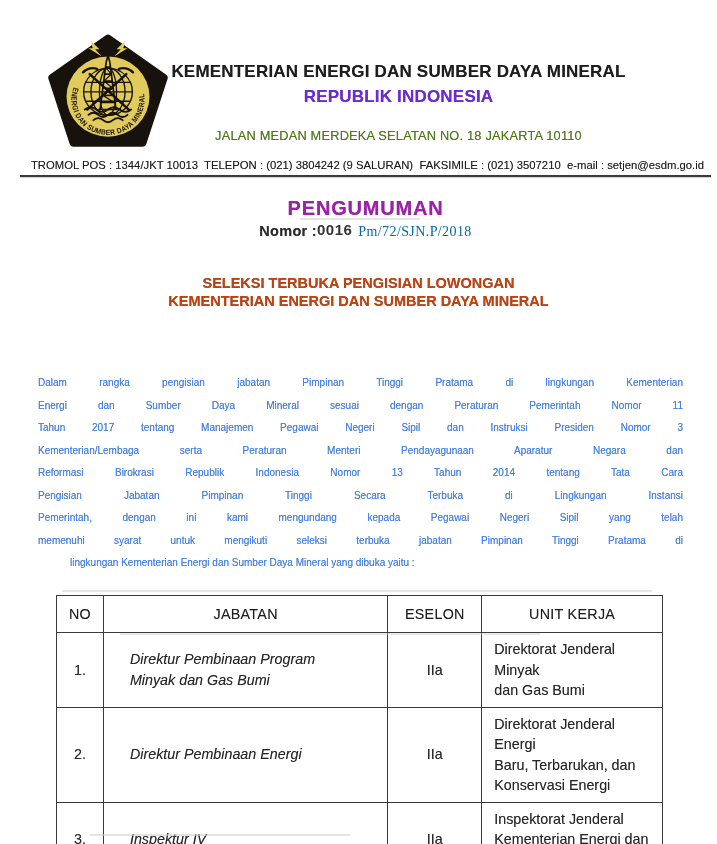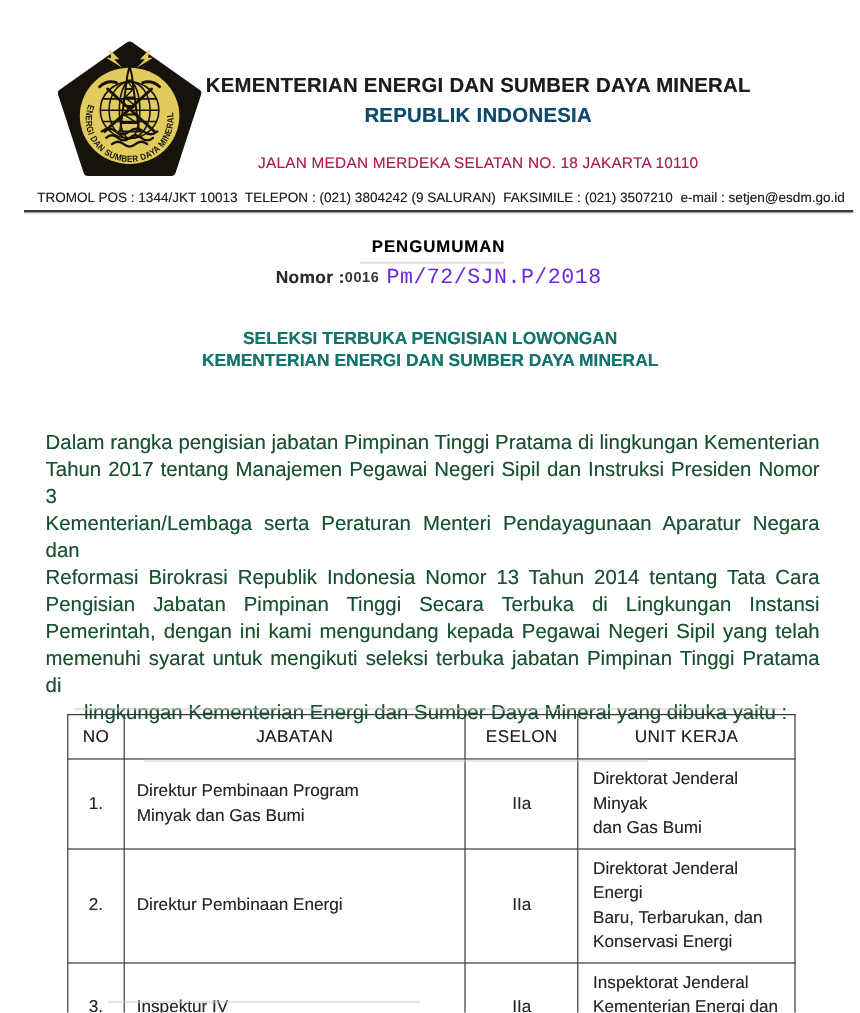--- a/index.html
+++ b/index.html
@@ -12,61 +12,61 @@
     color:#242424;
     overflow:hidden;
   }
   
   .logo-wrap { position:absolute; left:47px; top:34px; width:122px; height:118px; }
   .logo-wrap svg { width:100%; height:100%; }
   .org-line1 { position:absolute; left:90px; right:10px; top:62px;
     text-align:center; font-weight:bold; font-size:17px; letter-spacing:.2px; color:#1d1d1d;
     text-shadow:0 0 .5px rgba(30,30,30,.55); }
   .org-line2 { position:absolute; left:90px; right:10px; top:87px;
-    text-align:center; font-weight:bold; font-size:17px; letter-spacing:.2px; color:#0c4a6e;
+    text-align:center; font-weight:bold; font-size:17px; letter-spacing:.2px; color:#6d28d9;
     text-shadow:0 0 .5px rgba(30,30,30,.55); }
   .address  { position:absolute; left:90px; right:10px; top:128px;
-    text-align:center; font-size:12.8px; letter-spacing:.2px; color:#be185d;
+    text-align:center; font-size:12.8px; letter-spacing:.2px; color:#4d7c0f;
     text-shadow:0 0 .4px rgba(40,40,40,.5); }
   .contact  { position:absolute; left:18px; right:0; top:159px;
     text-align:center; font-size:11.3px; color:#1e1e1e; white-space:pre;
     text-shadow:0 0 .4px rgba(40,40,40,.5); }
   .head-rule { position:absolute; left:20px; right:6px; top:175px;
     border-top:2px solid #3a3a3a; box-shadow:0 1px 1px rgba(0,0,0,.18); }
   
   .doc-title { position:absolute; left:14px; right:0; top:197px;
-    text-align:center; font-weight:bold; font-size:14px; letter-spacing:.8px; color:#000000;
+    text-align:center; font-weight:bold; font-size:20px; letter-spacing:.8px; color:#a21caf;
     text-shadow:0 0 .5px rgba(20,20,20,.6); }
   .nomor-line { position:absolute; left:14px; right:0; top:222px;
     text-align:center; font-size:14.5px; color:#2a2a2a; }
   .nomor-label { letter-spacing:.3px; text-shadow:0 0 .4px rgba(40,40,40,.5);font-weight:bold; }
-  .nomor-stamp { font-size:12px; font-weight:600; color:#333;
+  .nomor-stamp { font-size:15px; font-weight:600; color:#333;
     margin-left:0; position:relative; top:-1px; letter-spacing:.5px; }
-  .nomor-value { font-family:Liberation Mono, monospace;
-    font-size:18px; color:#6d28d9; margin-left:6px; letter-spacing:.4px; }
+  .nomor-value { font-family:Liberation Serif, serif;
+    font-size:14px; color:#0369a1; margin-left:6px; letter-spacing:.4px; }
   
   .subject { position:absolute; left:0; right:0; top:274px; text-align:center;
-    font-weight:bold; font-size:14.5px; line-height:18.2px; color:#0f766e;
+    font-weight:bold; font-size:14.5px; line-height:18.2px; color:#c2410c;
     text-shadow:0 0 .5px rgba(30,30,30,.55); }
   
-  .body-text { position:absolute; left:38px; width:645px; top:358px;
-    font-size:17px; line-height:22.5px; color:#14532d;
+  .body-text { position:absolute; left:38px; width:645px; top:372px;
+    font-size:10px; line-height:22.5px; color:#3b82f6;
     text-shadow:0 0 .4px rgba(40,40,40,.45); }
   .body-text .jline { text-align:justify; text-align-last:justify; }
   .body-text .jline.last { text-align-last:left;margin-left:32px; }
   
   .jobs-table { position:absolute; left:56px; top:595px; width:607px;
     border-collapse:collapse; font-size:14.3px; color:#262626;
     text-shadow:0 0 .4px rgba(40,40,40,.45); }
   .jobs-table th, .jobs-table td { border:1.8px solid #3a3a3a; vertical-align:middle; }
   .jobs-table th { font-weight:normal; text-align:center; height:37px; letter-spacing:.3px; color:#1e1e1e; }
   .jobs-table td { line-height:20.5px; }
   .col-no { width:47px; } .col-jab { width:285px; } .col-es { width:94px; } .col-uk { width:181px; }
   td.cell-no, td.cell-eselon { text-align:center; }
-  td.cell-jabatan { padding:6px 8px 6px 10px; white-space:pre-line; }
+  td.cell-jabatan { padding:6px 8px 6px 26px; white-space:pre-line;font-style:italic; }
   td.cell-unit    { padding:6px 6px 6px 12px; white-space:pre-line; }
   tr.row-1 td { height:68px; } tr.row-2 td { height:66px; } tr.row-3 td { height:65px; }
   
   .smudge { position:absolute; background:#cfcfcf; filter:blur(.6px); }
   .sm1 { left:300px; top:218px; width:120px; height:2px; opacity:.55; }
   .sm2 { left:62px;  top:590px; width:590px; height:1.5px; opacity:.5; }
   .sm3 { left:90px;  top:834px; width:260px; height:2px; opacity:.55; }
   .sm4 { left:120px; top:633px; width:420px; height:1.5px; opacity:.45; }
 </style>
 </head>
@@ -130,20 +130,21 @@
     <span class="nomor-label">Nomor :</span><span class="nomor-stamp">0016</span><span class="nomor-value">Pm/72/SJN.P/2018</span>
   </div>
 
   <div class="subject">
     <div>SELEKSI TERBUKA PENGISIAN LOWONGAN</div>
     <div>KEMENTERIAN ENERGI DAN SUMBER DAYA MINERAL</div>
   </div>
 
   <div class="body-text">
     <div class="jline">Dalam rangka pengisian jabatan Pimpinan Tinggi Pratama di lingkungan Kementerian</div>
+    <div class="jline">Energi dan Sumber Daya Mineral sesuai dengan Peraturan Pemerintah Nomor 11</div>
     <div class="jline">Tahun 2017 tentang Manajemen Pegawai Negeri Sipil dan Instruksi Presiden Nomor 3</div>
     <div class="jline">Kementerian/Lembaga serta Peraturan Menteri Pendayagunaan Aparatur Negara dan</div>
     <div class="jline">Reformasi Birokrasi Republik Indonesia Nomor 13 Tahun 2014 tentang Tata Cara</div>
     <div class="jline">Pengisian Jabatan Pimpinan Tinggi Secara Terbuka di Lingkungan Instansi</div>
     <div class="jline">Pemerintah, dengan ini kami mengundang kepada Pegawai Negeri Sipil yang telah</div>
     <div class="jline">memenuhi syarat untuk mengikuti seleksi terbuka jabatan Pimpinan Tinggi Pratama di</div>
     <div class="jline last">lingkungan Kementerian Energi dan Sumber Daya  Mineral yang dibuka yaitu :</div>
   </div>
 
   <table class="jobs-table">

